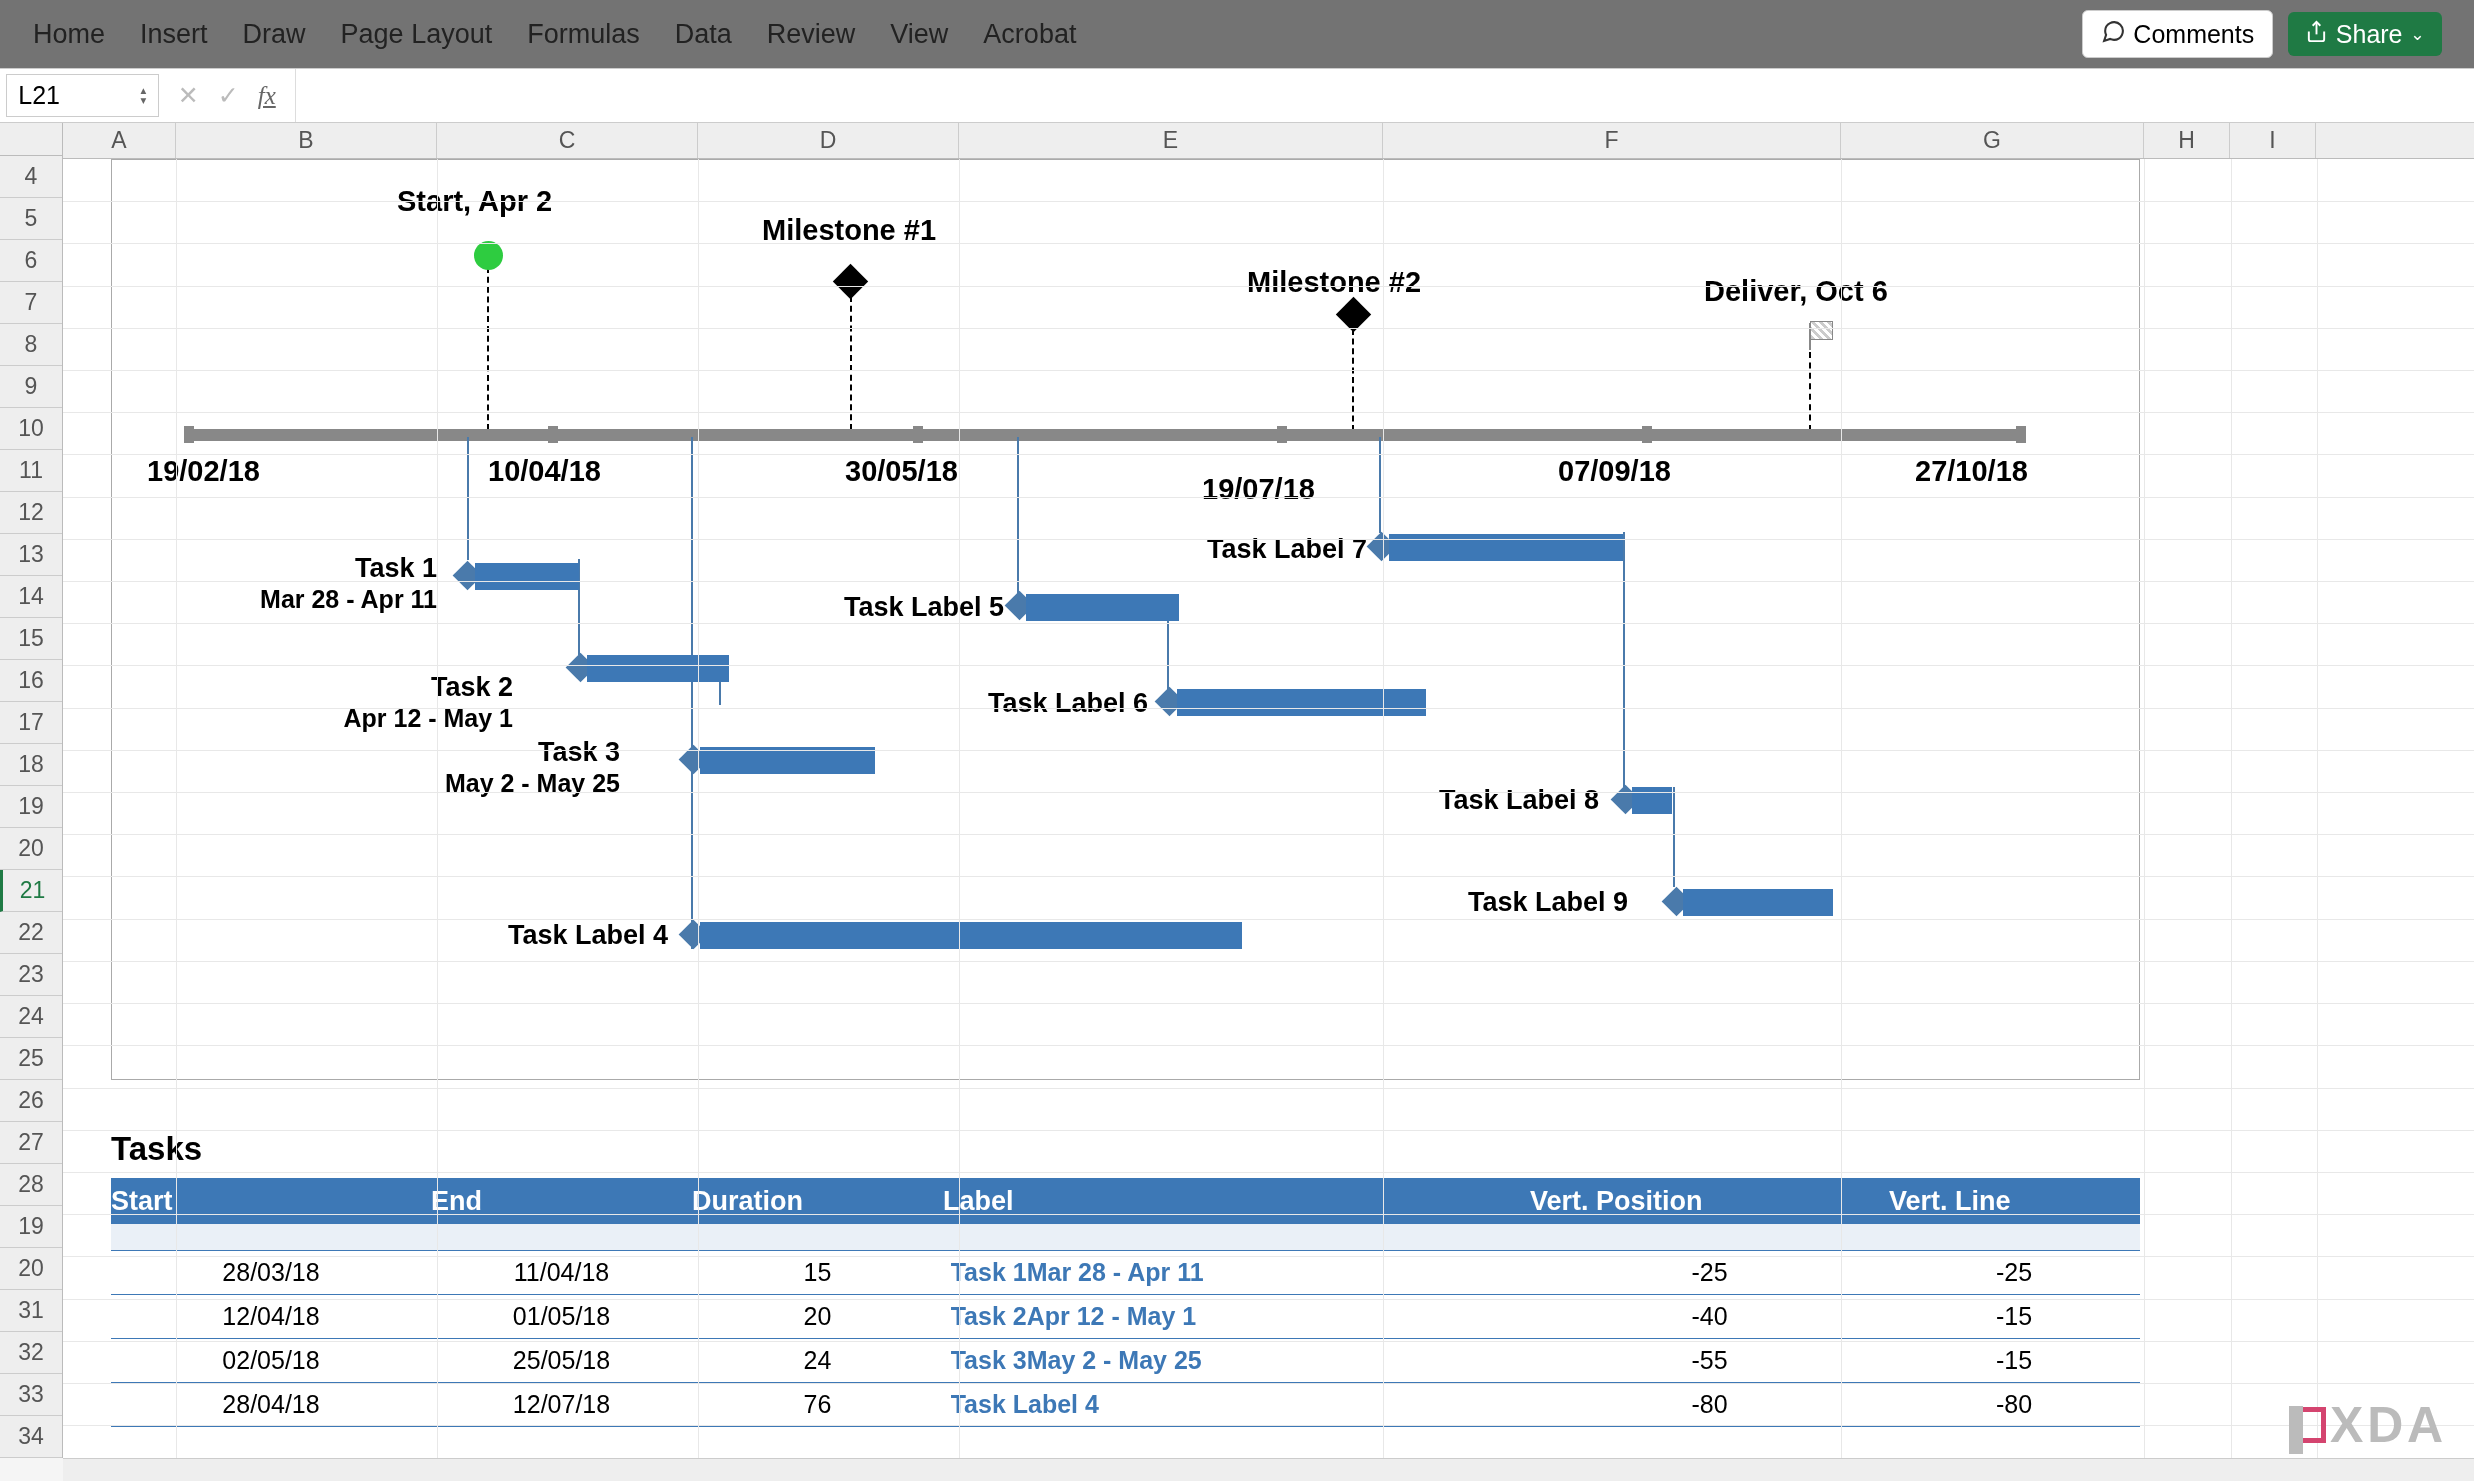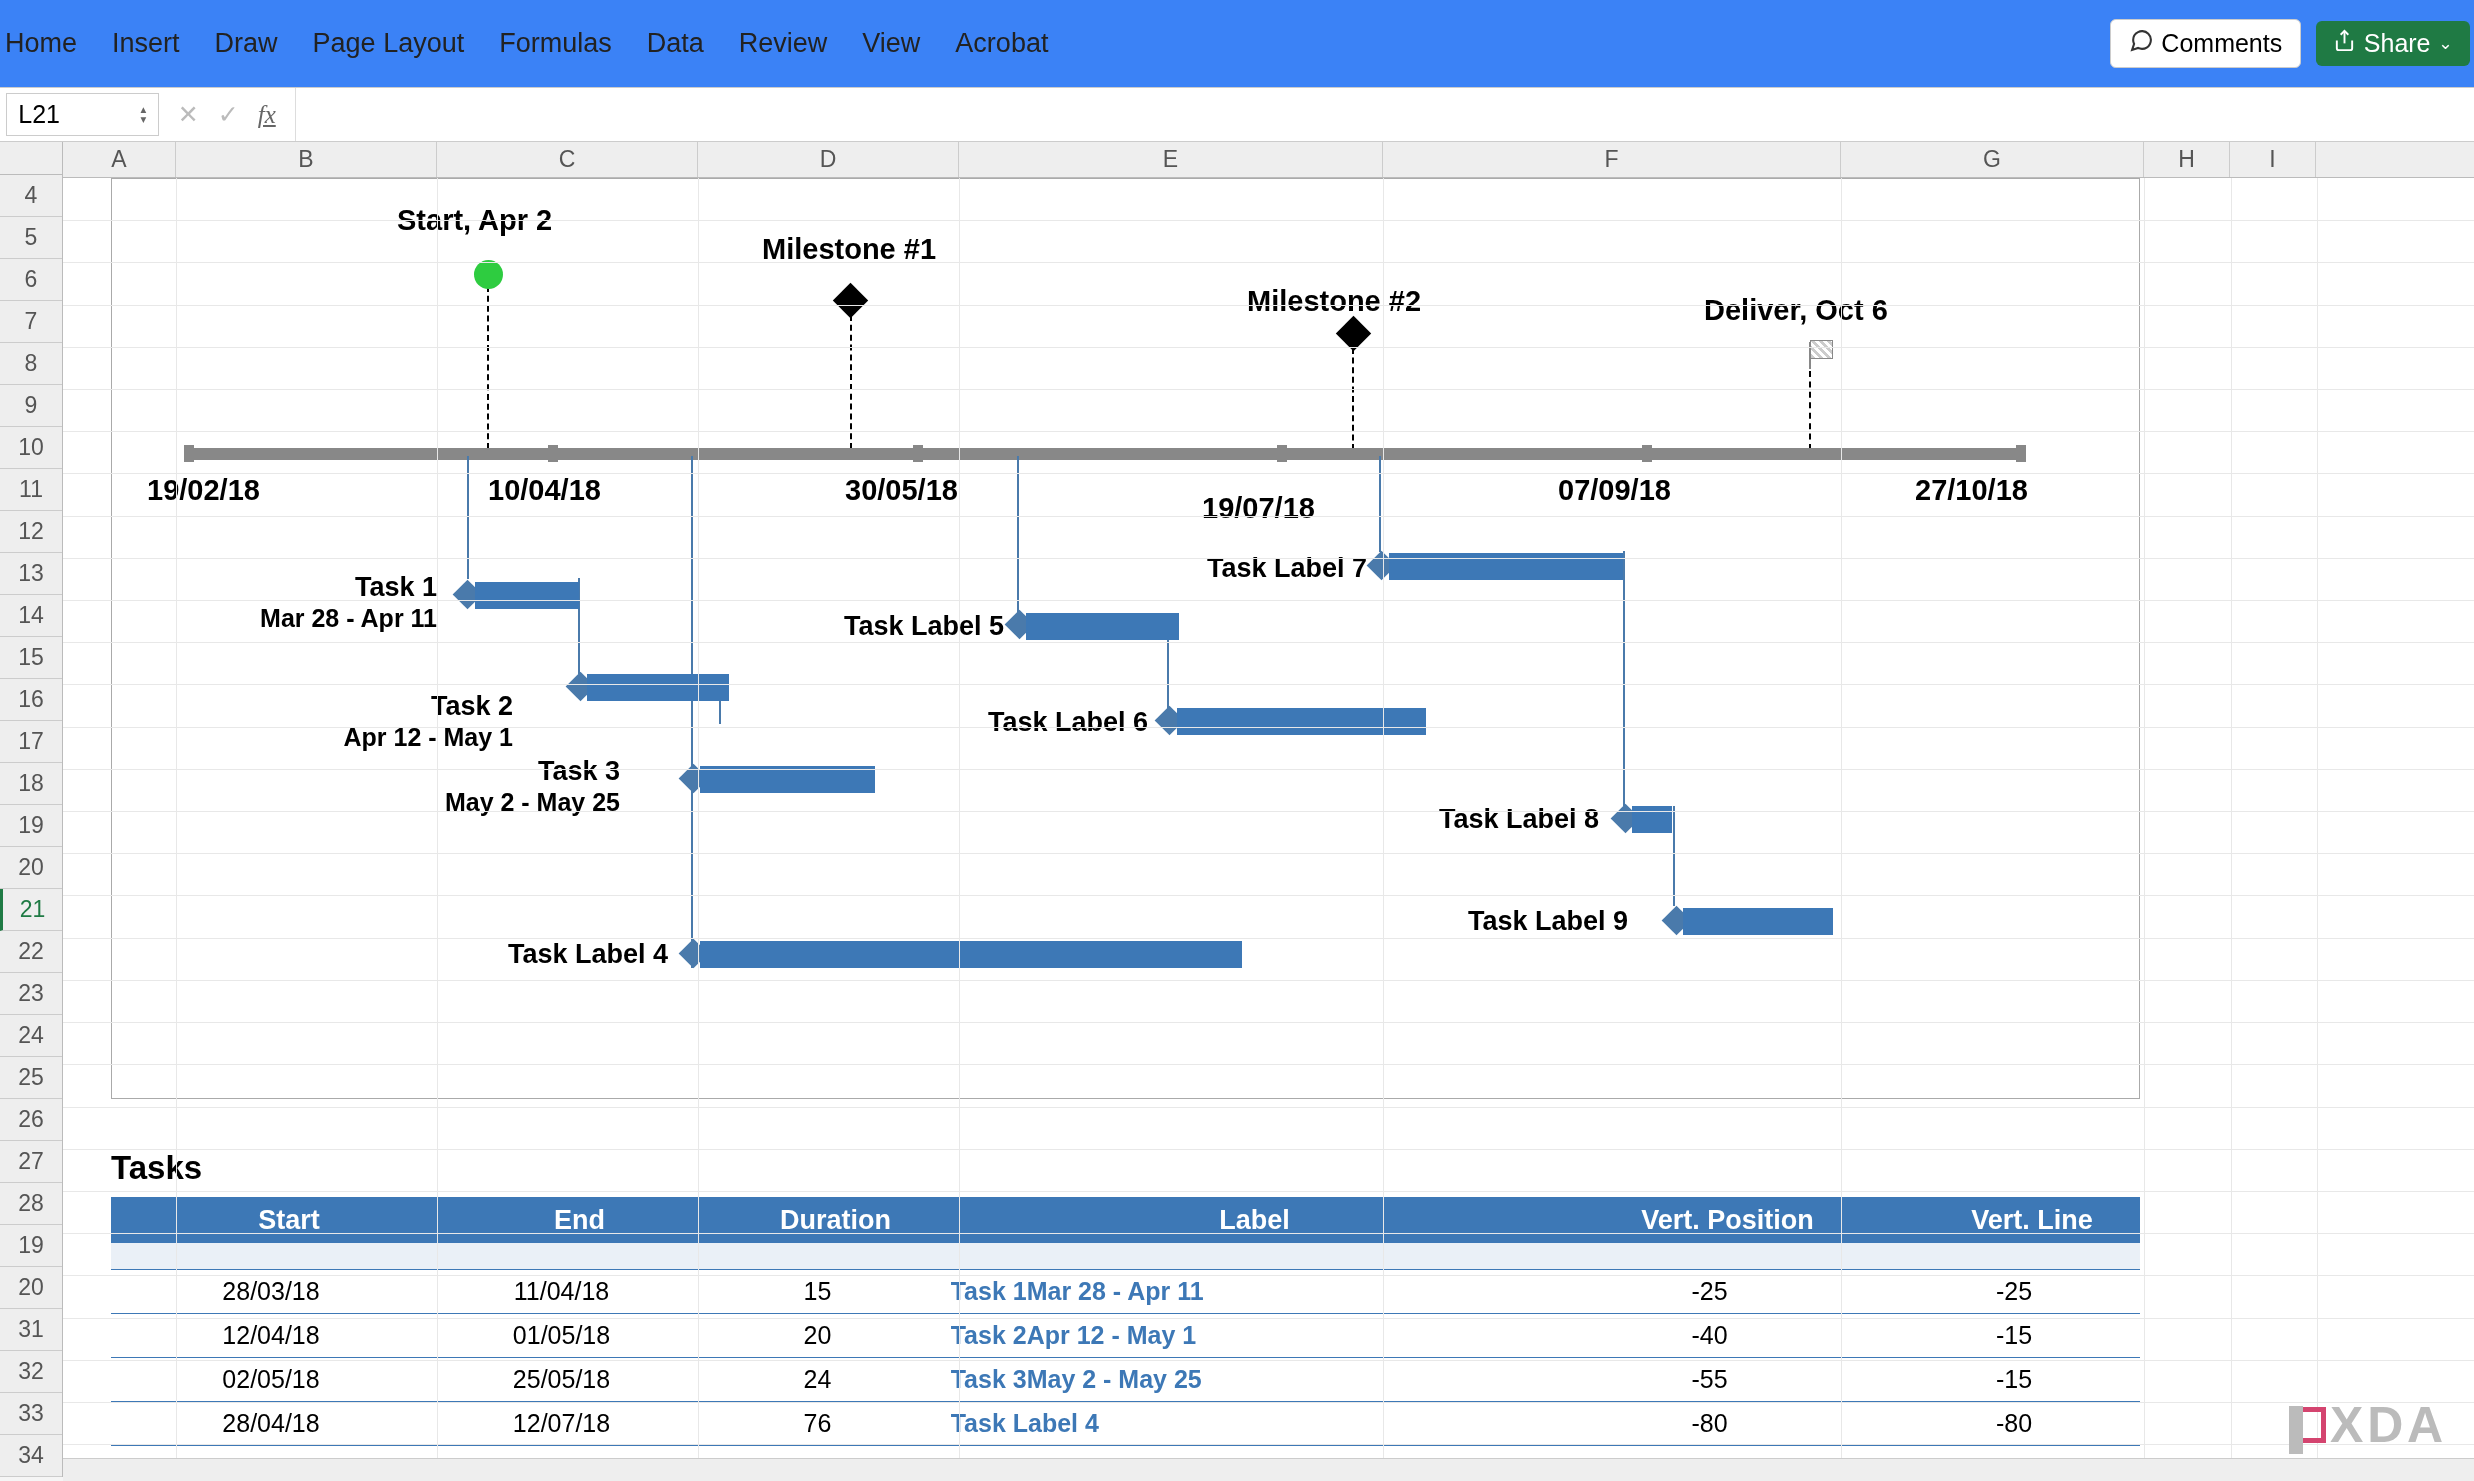--- a/index.html
+++ b/index.html
@@ -1,19 +1,19 @@
 <!DOCTYPE html>
 <html><head>
 <meta charset="utf-8">
 <style>
 * { margin: 0; padding: 0; box-sizing: border-box; }
 body { font-family: -apple-system, "Segoe UI", Arial, sans-serif; font-size: 13.4px; background: #f5f5f5; overflow: hidden; width: 2475px; height: 1481px; }
 
 
-.ribbon { background: #3b82f6; border-bottom: 1px solid #ccc; height: 88px; display: flex; align-items: center; padding: 0 5px; justify-content: space-between; }
+.ribbon { background: #737373; border-bottom: 1px solid #ccc; height: 69px; display: flex; align-items: center; padding: 0 33px; justify-content: space-between; }
 .ribbon-left { display: flex; gap: 35px; }
 .ribbon-tab { font-size: 27px; color: #222; cursor: pointer; }
 .ribbon-right { display: flex; gap: 15.3px; align-items: center; }
 .btn-comments { background: #fff; border: 1px solid #ccc; border-radius: 5.8px; padding: 7.7px 17.3px; font-size: 25px; display: flex; align-items: center; gap: 7.7px; cursor: pointer; }
 .btn-share { background: #1f7a44; color: #fff; border: none; border-radius: 5.8px; padding: 7.7px 17.3px; font-size: 25px; display: flex; align-items: center; gap: 7.7px; cursor: pointer; }
 
 
 .formula-bar { background: #fff; border-bottom: 1px solid #ccc; height: 54px; display: flex; align-items: center; }
 .name-box { width: 153px; border: 1px solid #ccc; padding: 5.8px 11.5px; font-size: 25px; margin-left: 5.8px; display:flex; justify-content:space-between; align-items:center; }
 .spinner { display: flex; flex-direction: column; font-size: 11.5px; line-height: 9.6px; color: #666; }
@@ -65,21 +65,21 @@
 
 
 .conn-v { position: absolute; width: 1.9px; background: #4a7aab; }
 
 
 .tasks-heading { position: absolute; font-size: 33px; font-weight: bold; color: #000; }
 
 
 .tbl { position: absolute; width: 2029px; }
 .tbl-head { background: #3d78b6; color: #fff; display: flex; height: 46px; align-items: center; font-size: 27px; font-weight: bold; }
-.tbl-head > div { text-align: center; padding-left: 36px; }
+.tbl-head > div { text-align: left; }
 .tbl-sub { height: 27px; background: #eaf0f7; border-bottom: 1.9px solid #3d78b6; }
 .tbl-row { display: flex; height: 44px; align-items: center; font-size: 25px; border-bottom: 1.9px solid #3d78b6; }
 .tbl-row > div { text-align: center; }
 .tbl-row .label-col { color: #3d78b6; font-weight: bold; text-align: left; padding-left: 7.7px; }
 
 
 .c-start { width: 320px; }
 .c-end { width: 261px; }
 .c-dur { width: 251px; }
 .c-label { width: 587px; }

